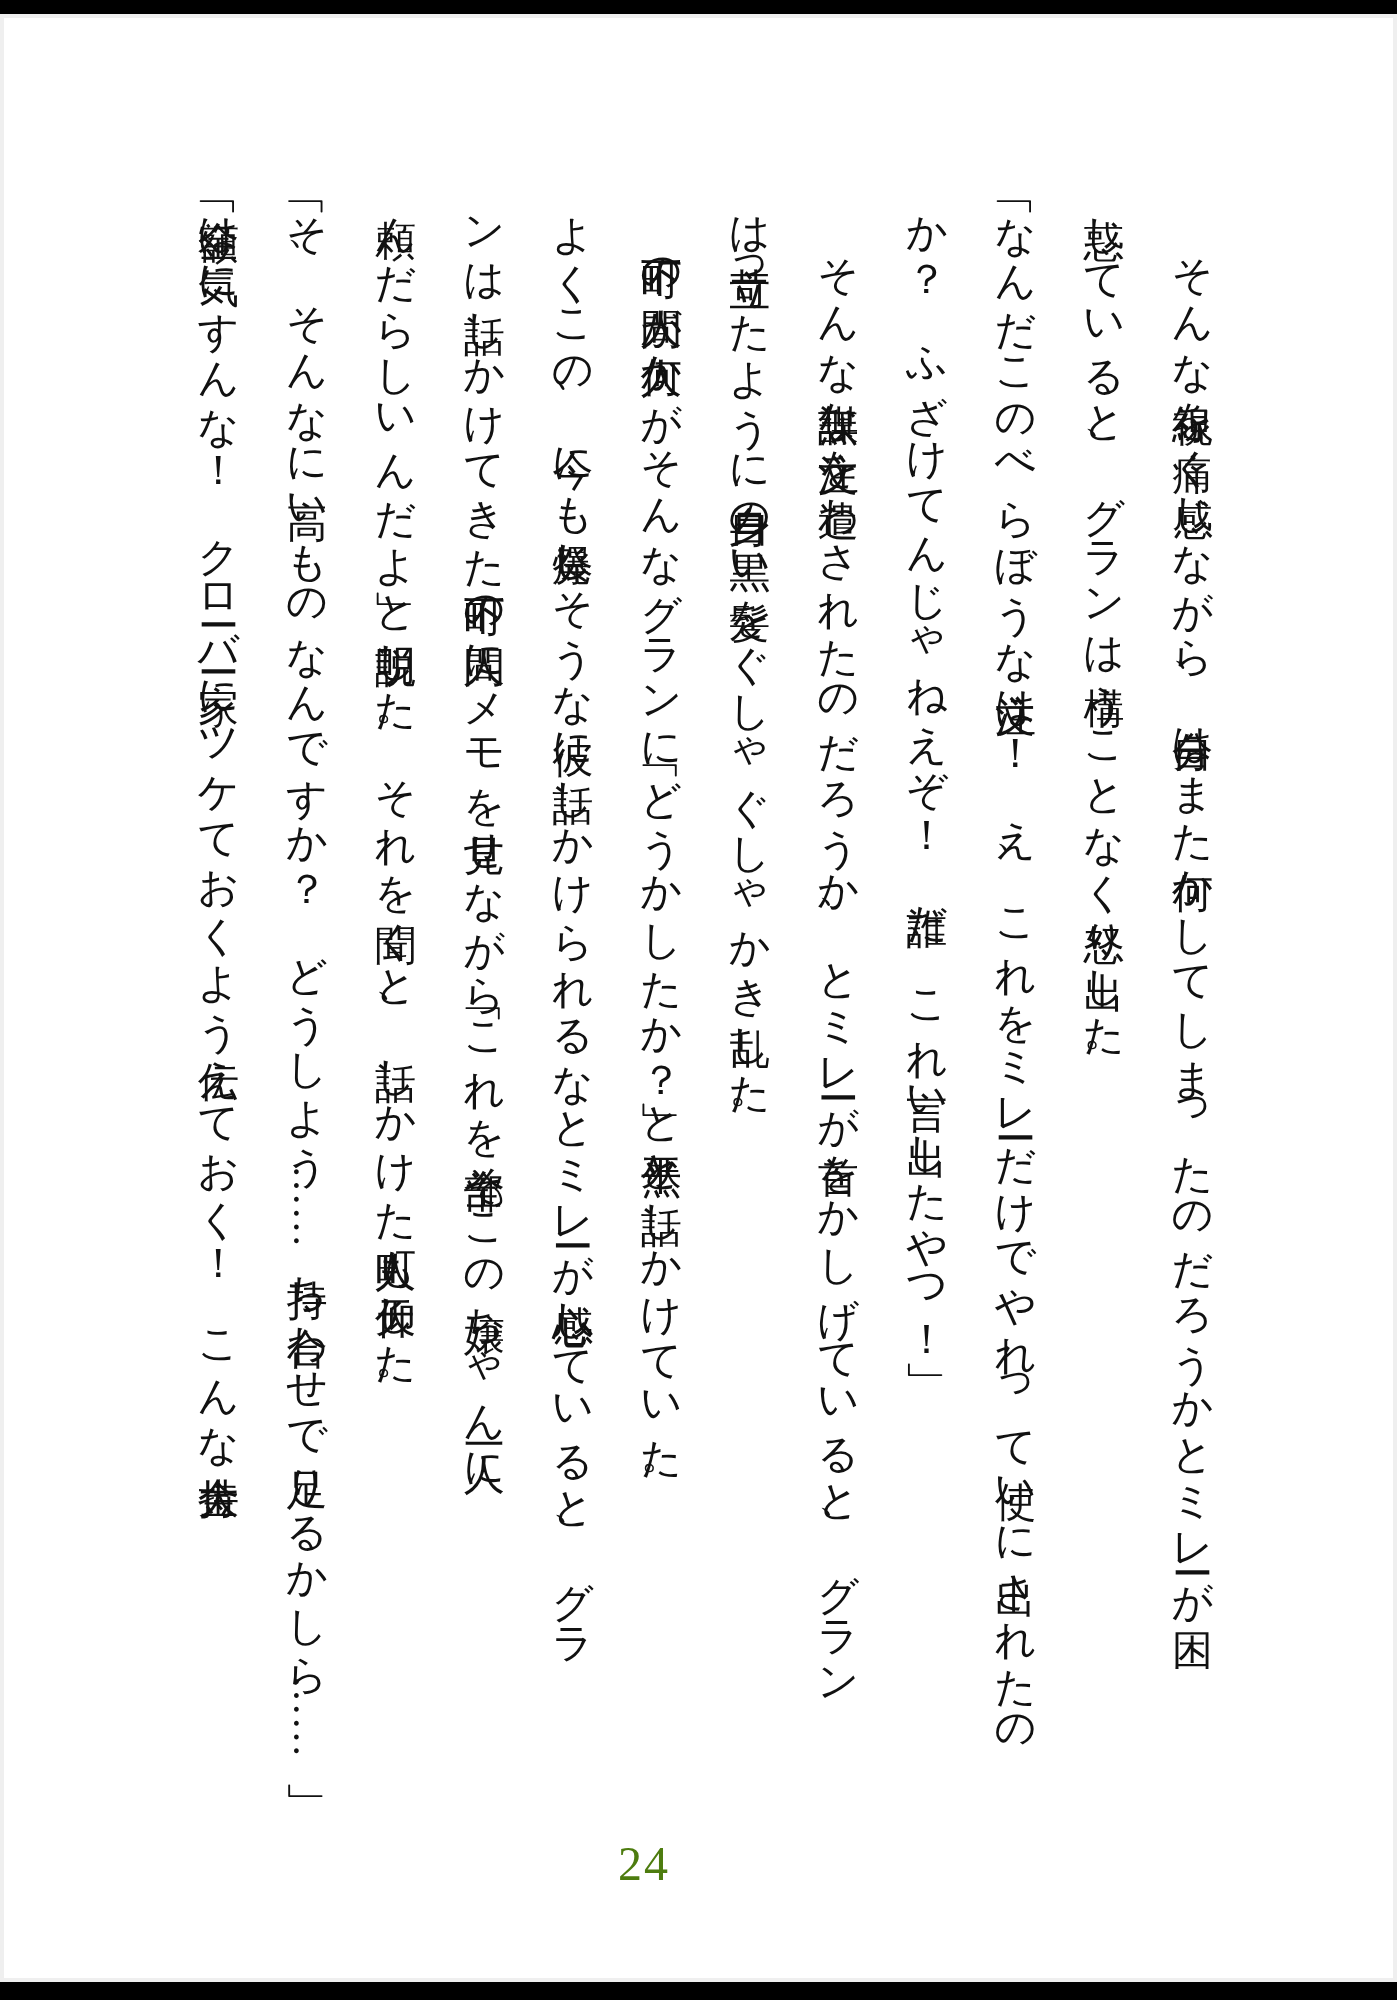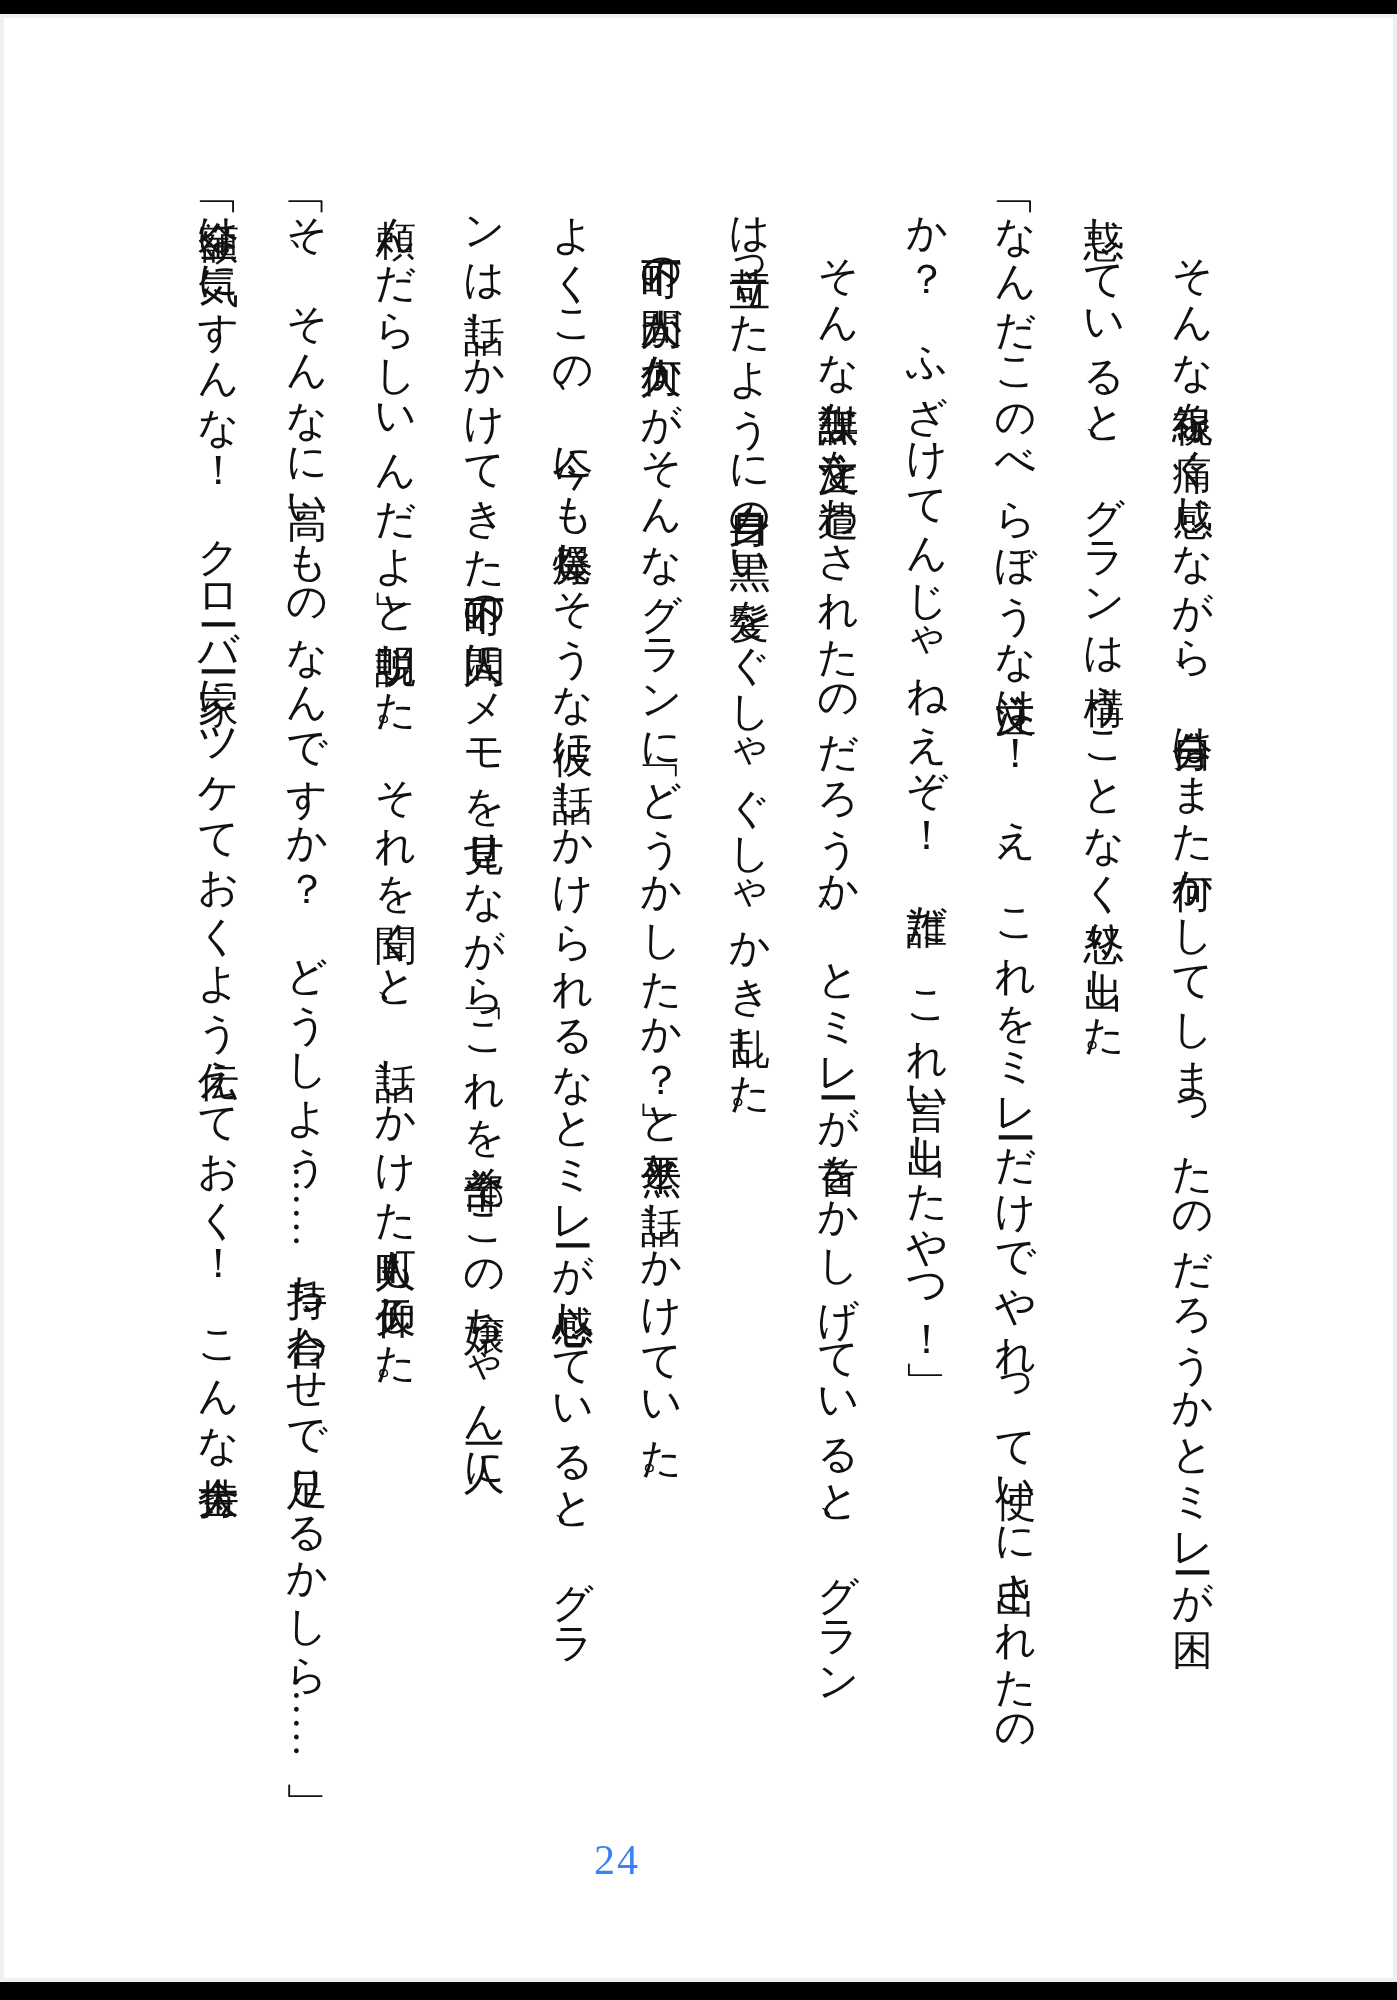--- a/index.html
+++ b/index.html
@@ -51,22 +51,23 @@
     margin: 0;
     padding: 0;
     white-space: nowrap;
   }
 
   .page-number {
     position: absolute;
     top: 1822px;
     left: 594px;
     width: 100px;
-    font-size: 42px;
-    color: #3b82f6;
+    text-align: center;
+    font-size: 48px;
+    color: #4d7c0f;
     letter-spacing: 2px;
   }
 </style>
 </head>
 <body>
 
 <div class="screen">
   <div class="letterbox top"></div>
 
   <div class="page">

